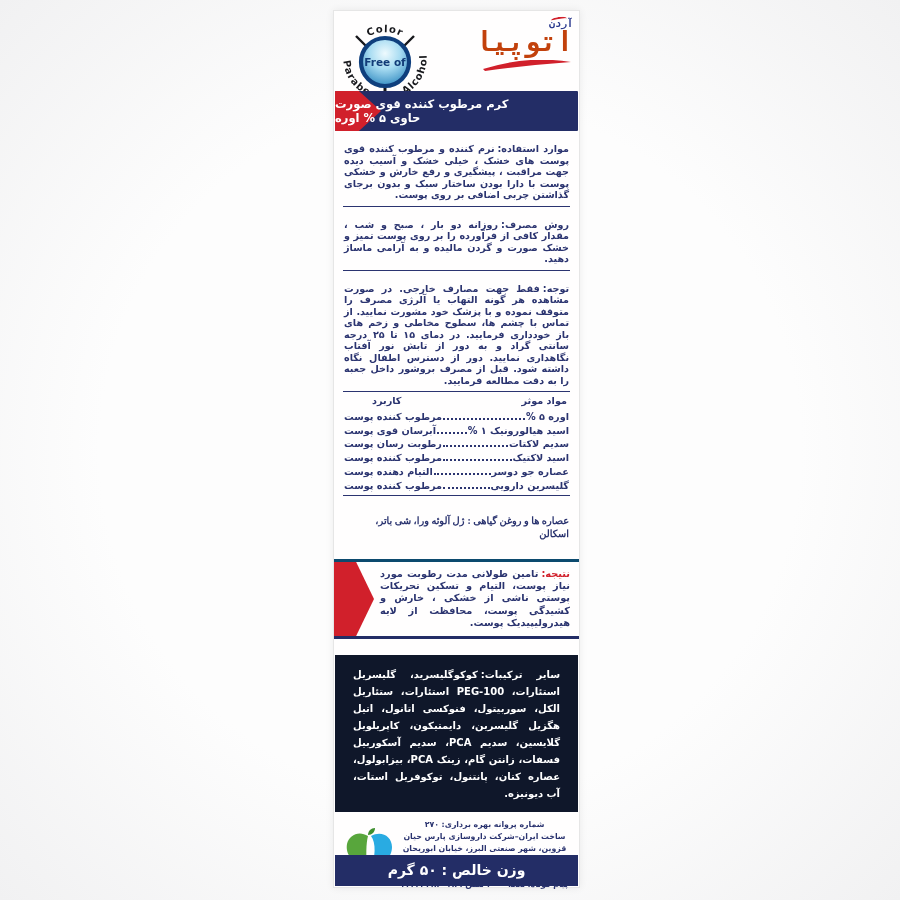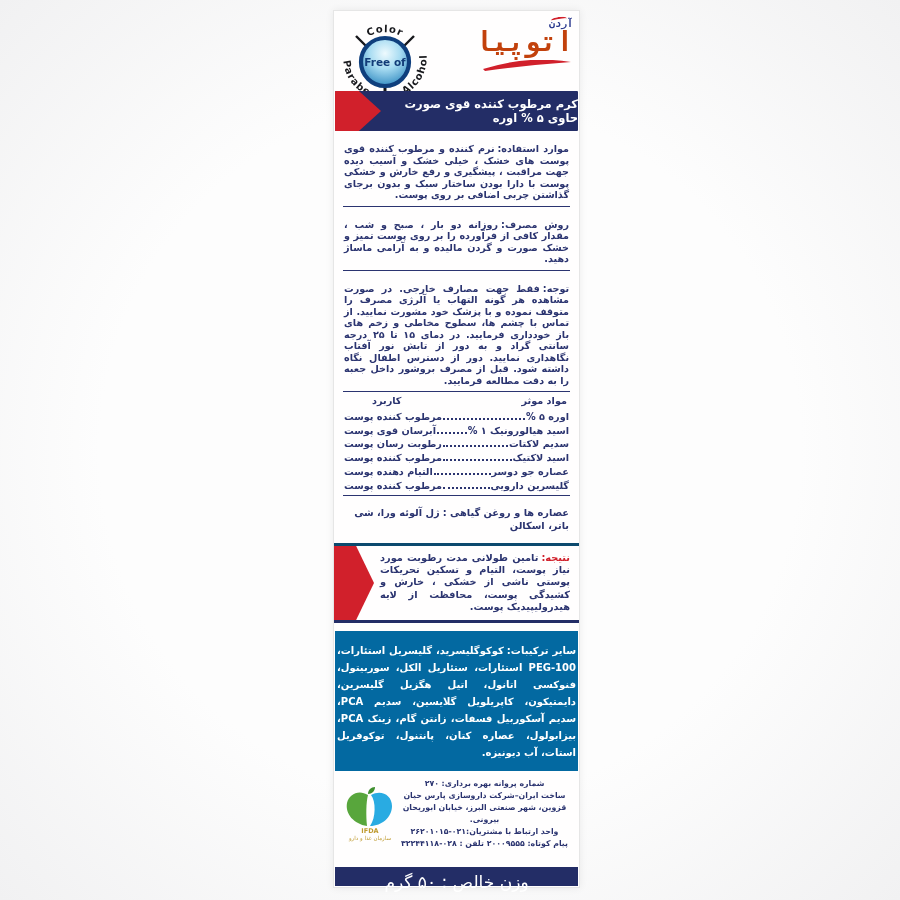--- a/index.html
+++ b/index.html
@@ -20,60 +20,60 @@
 
   
   .header { height:80px; display:flex; direction:ltr; justify-content:space-between; align-items:flex-start; padding:7px 6px 0 2px; }
   .brand { direction:ltr; text-align:right; padding-top:2px;font-family:Liberation Mono, monospace; }
   .brand .arden { font-size:10px; font-weight:bold; color:#2b3a8f; position:relative; line-height:10px; }
   .brand .arden .accent { position:absolute; top:-3px; right:6px; width:16px; height:5px; border-top:2.5px solid #d1202b; border-radius:50%; transform:rotate(-8deg); }
   .brand .name { font-size:27px; font-weight:900; color:#c2410c; line-height:28px; letter-spacing:-1px; }
 
   
   .banner { position:relative; height:40px; background:#232d66; margin:0 1px; border-radius:1px;
-            display:flex; flex-direction:column; justify-content:center; align-items:flex-start; overflow:hidden; }
+            display:flex; flex-direction:column; justify-content:center; align-items:flex-end; overflow:hidden; }
   .banner .b-arrow { position:absolute; left:0; top:0; bottom:0; width:46px; background:#d1202b;
             clip-path:polygon(0 0, 52% 0, 100% 50%, 52% 100%, 0 100%); }
   .banner .b-text { position:relative; color:#fff; font-weight:bold; font-size:11.5px; line-height:14.5px; text-align:center; z-index:1; }
 
   
   .sec { margin:0 1px; padding:12px 1px 5px; font-size:9.6px; font-weight:bold; color:#2b3470;
          text-align:justify; line-height:11.5px; border-bottom:1.6px solid #2b3470; }
   .sec .t { padding-left:3px; }
 
   
   .tbl { margin:0 1px; padding:3px 1px 4px; color:#2b3470; font-weight:bold; font-size:9.7px; border-bottom:1.6px solid #2b3470; }
   .tbl-head { display:flex; justify-content:space-between; padding:0 2px 2px 28px; }
   .trow { display:flex; align-items:flex-end; height:13.8px; }
   .leader { flex:1; border-bottom:2px dotted #2b3470; margin:0 1px 2px; min-width:8px; }
   .tlast { line-height:13.6px; text-align:justify; }
 
   
-  .extracts { margin:4px 1px; padding:6px 1px 6px; font-size:9.8px; font-weight:bold; color:#2b3470; line-height:13.5px; }
+  .extracts { margin:12px 1px; padding:6px 1px 6px; font-size:9.8px; font-weight:bold; color:#2b3470; line-height:13.5px;font-family:Liberation Serif, serif; }
   .extracts .t { padding-left:3px; }
 
   
   .result { position:relative; margin-top:3px; border-top:3px solid #0c4a6e; border-bottom:3px solid #232d66;
             padding:6px 9px 7px 46px; font-size:9.8px; font-weight:bold; color:#2b3470;
             text-align:justify; line-height:12.3px; }
   .result .r-arrow { position:absolute; left:0; top:0; bottom:0; width:40px; background:#d1202b;
             clip-path:polygon(0 0, 55% 0, 100% 50%, 55% 100%, 0 100%); }
   .result .rt { color:#d1202b; padding-left:3px; }
 
   
-  .ingredients { margin:8px 1px 0; background:#0369a1; color:#fff; padding:11px 2px 10px;
+  .ingredients { margin:16px 1px 0; background:#0f172a; color:#fff; padding:11px 18px 10px;
                  font-size:10px; font-weight:bold; text-align:justify; line-height:17px; }
   .ingredients .t { padding-left:3px; }
 
   
   .footer { display:flex; direction:ltr; align-items:center; padding:7px 4px 4px 8px; }
   .footer-lines { flex:1; direction:rtl; text-align:center; font-size:7.8px; font-weight:bold;
                   color:#2b3470; line-height:12px; padding-right:4px; }
-  .weight { position:absolute; left:1px; right:1px; bottom:1px; height:19px; background:#232d66;
-            color:#fff; font-size:17px; font-weight:normal; text-align:center; line-height:31px; }
+  .weight { position:absolute; left:1px; right:1px; bottom:1px; height:31px; background:#232d66;
+            color:#fff; font-size:14px; font-weight:bold; text-align:center; line-height:31px; }
 </style>
 </head>
 <body>
 
 <div class="box">
 
   <div class="header">
     <svg width="98" height="84" viewBox="0 0 98 84">
       <defs>
         <radialGradient id="sph" cx="50%" cy="32%" r="80%">

